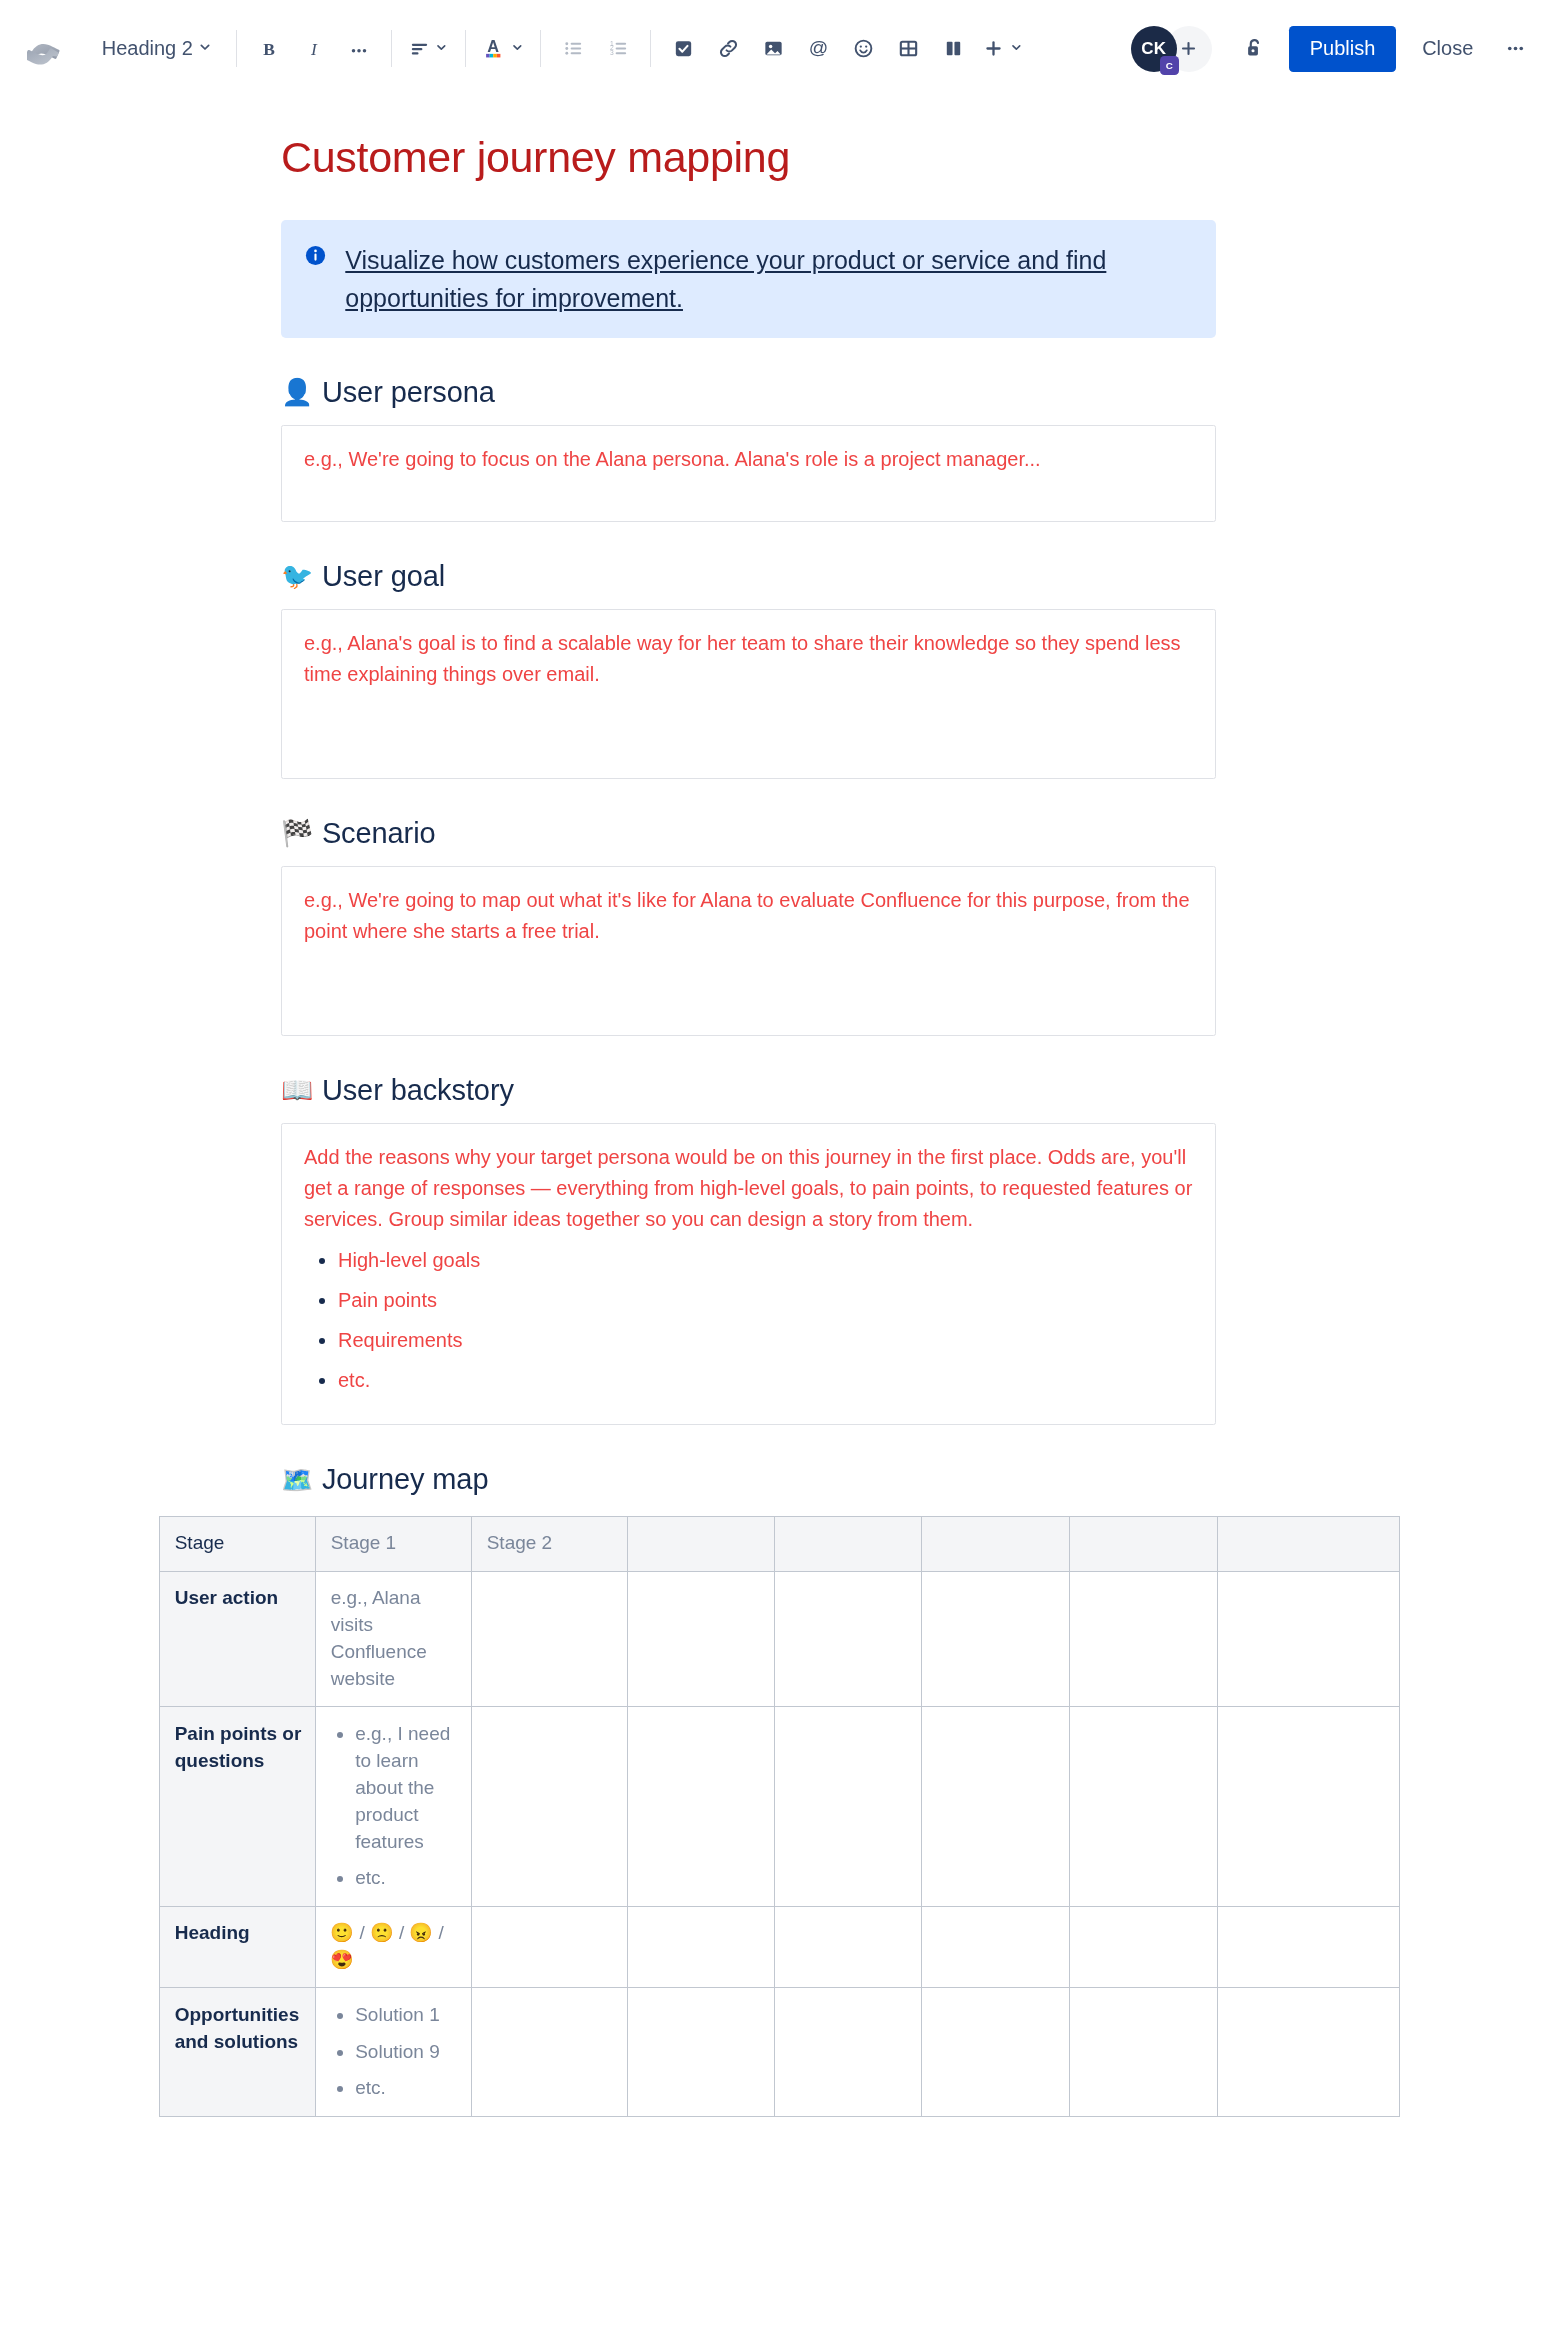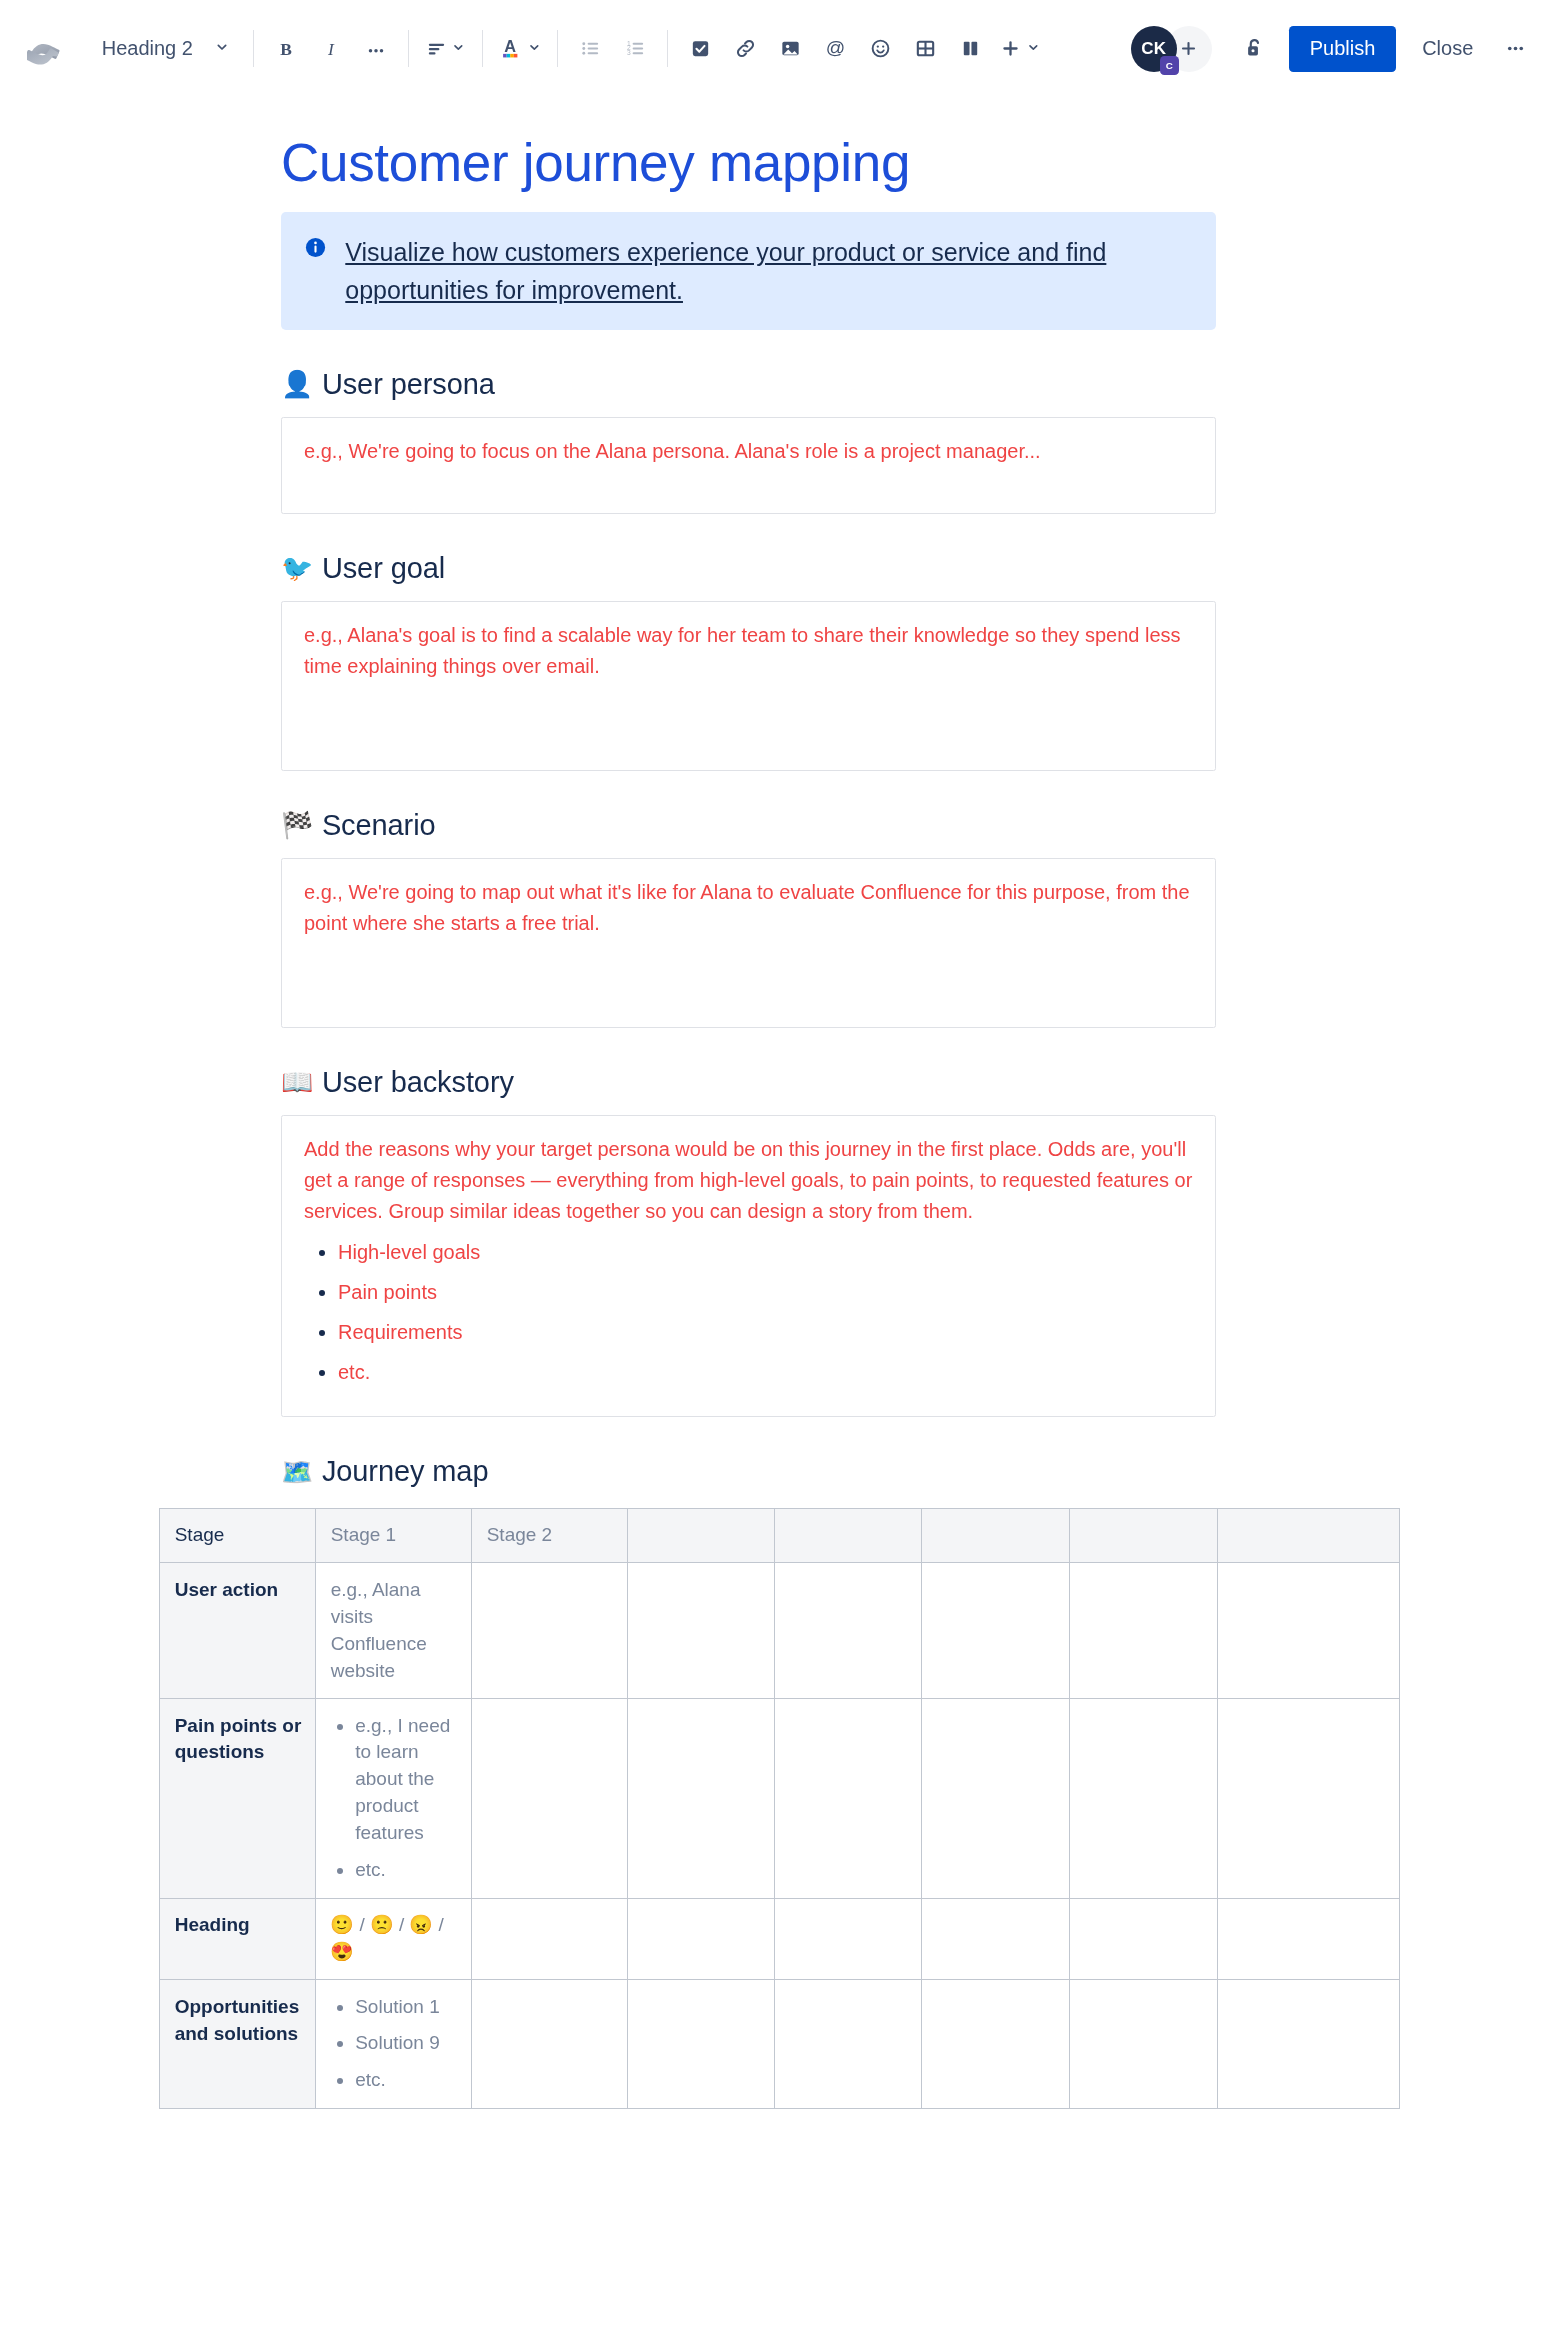--- a/index.html
+++ b/index.html
@@ -43,21 +43,21 @@
     justify-content: center;
     cursor: pointer;
     color: #42526E;
     padding: 0 6.1px;
   }
   .tb-btn.disabled { color: #B3BAC5; cursor: default; }
 
   .block-type {
     display: inline-flex;
     align-items: center;
-    gap: 21px;
+    gap: 4px;
     height: 46px;
     padding: 0 13.4px 0 14.7px;
     border-radius: 4.9px;
     cursor: pointer;
     font-size: 20px;
     color: #42526E;
     font-weight: 400;
   }
 
   .tb-sep {
@@ -133,26 +133,26 @@
 
   
   .doc {
     padding-top: 34px;
   }
   .doc-inner {
     width: 935px;
     margin-left: 281px;
   }
   .page-title {
-    font-size: 53px;
+    font-size: 43px;
     line-height: 1.18;
     font-weight: 400;
-    color: #1d4ed8;
+    color: #b91c1c;
     letter-spacing: -0.3px;
-    margin: 0 0 17px 0;
+    margin: 0 0 37px 0;
   }
 
   .info-panel {
     background: #DEEBFF;
     border-radius: 4.9px;
     padding: 21px 24.5px 21px 23px;
     display: flex;
     align-items: flex-start;
     gap: 18.3px;
     margin-bottom: 35px;

